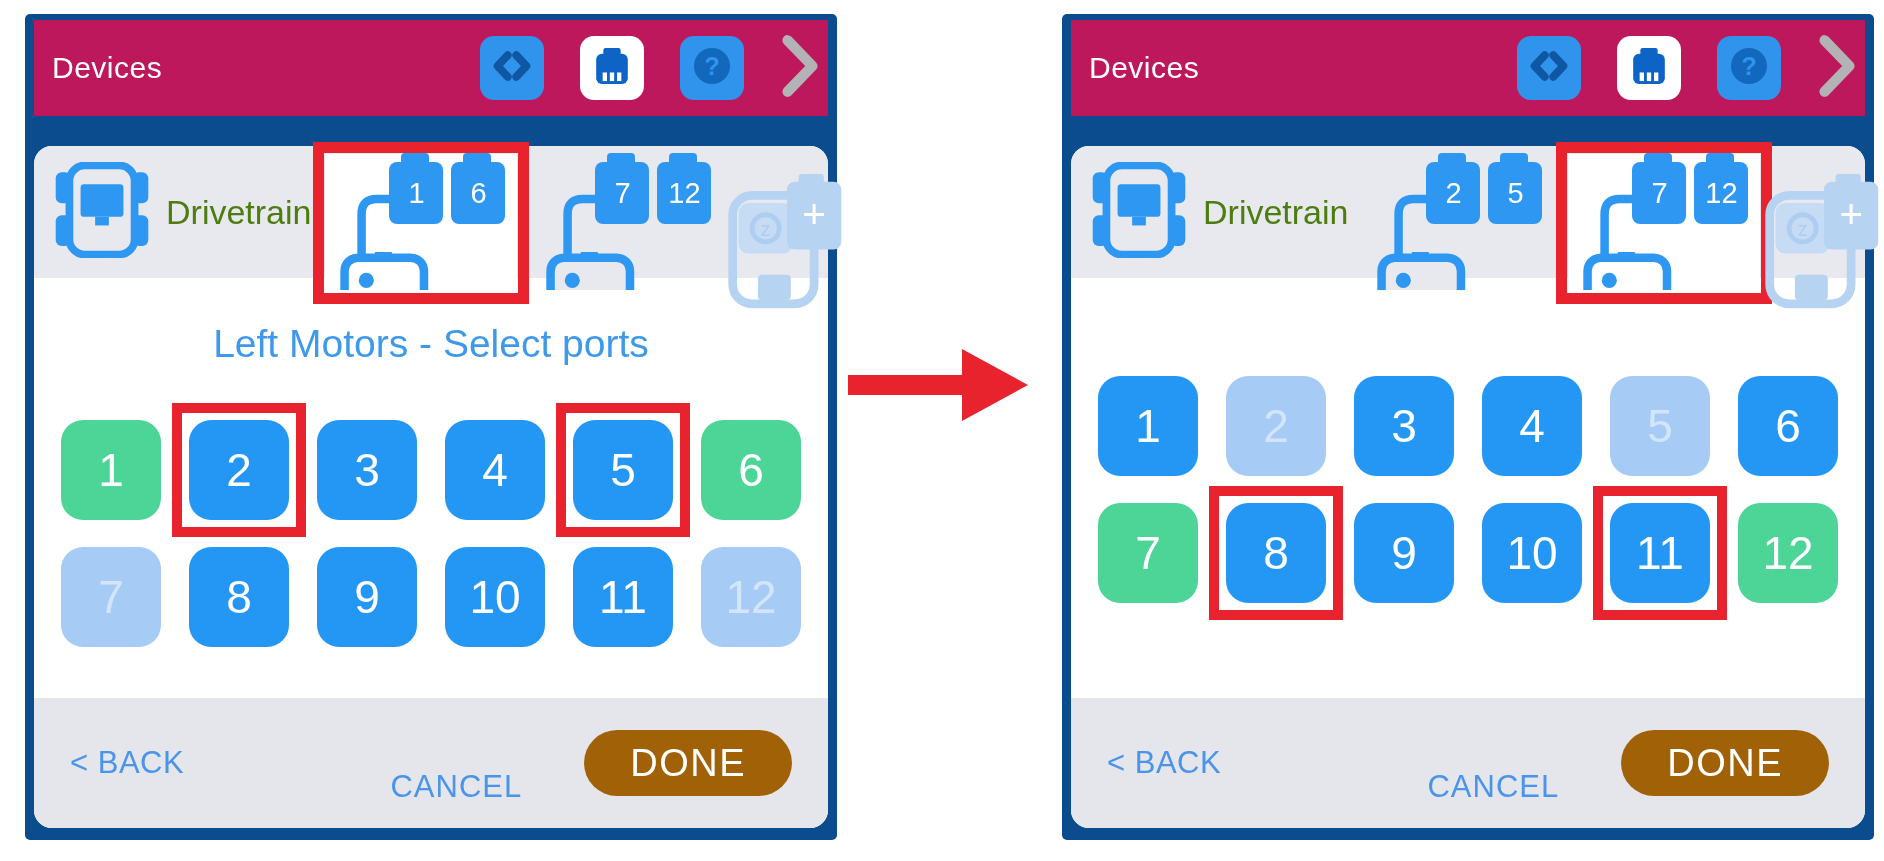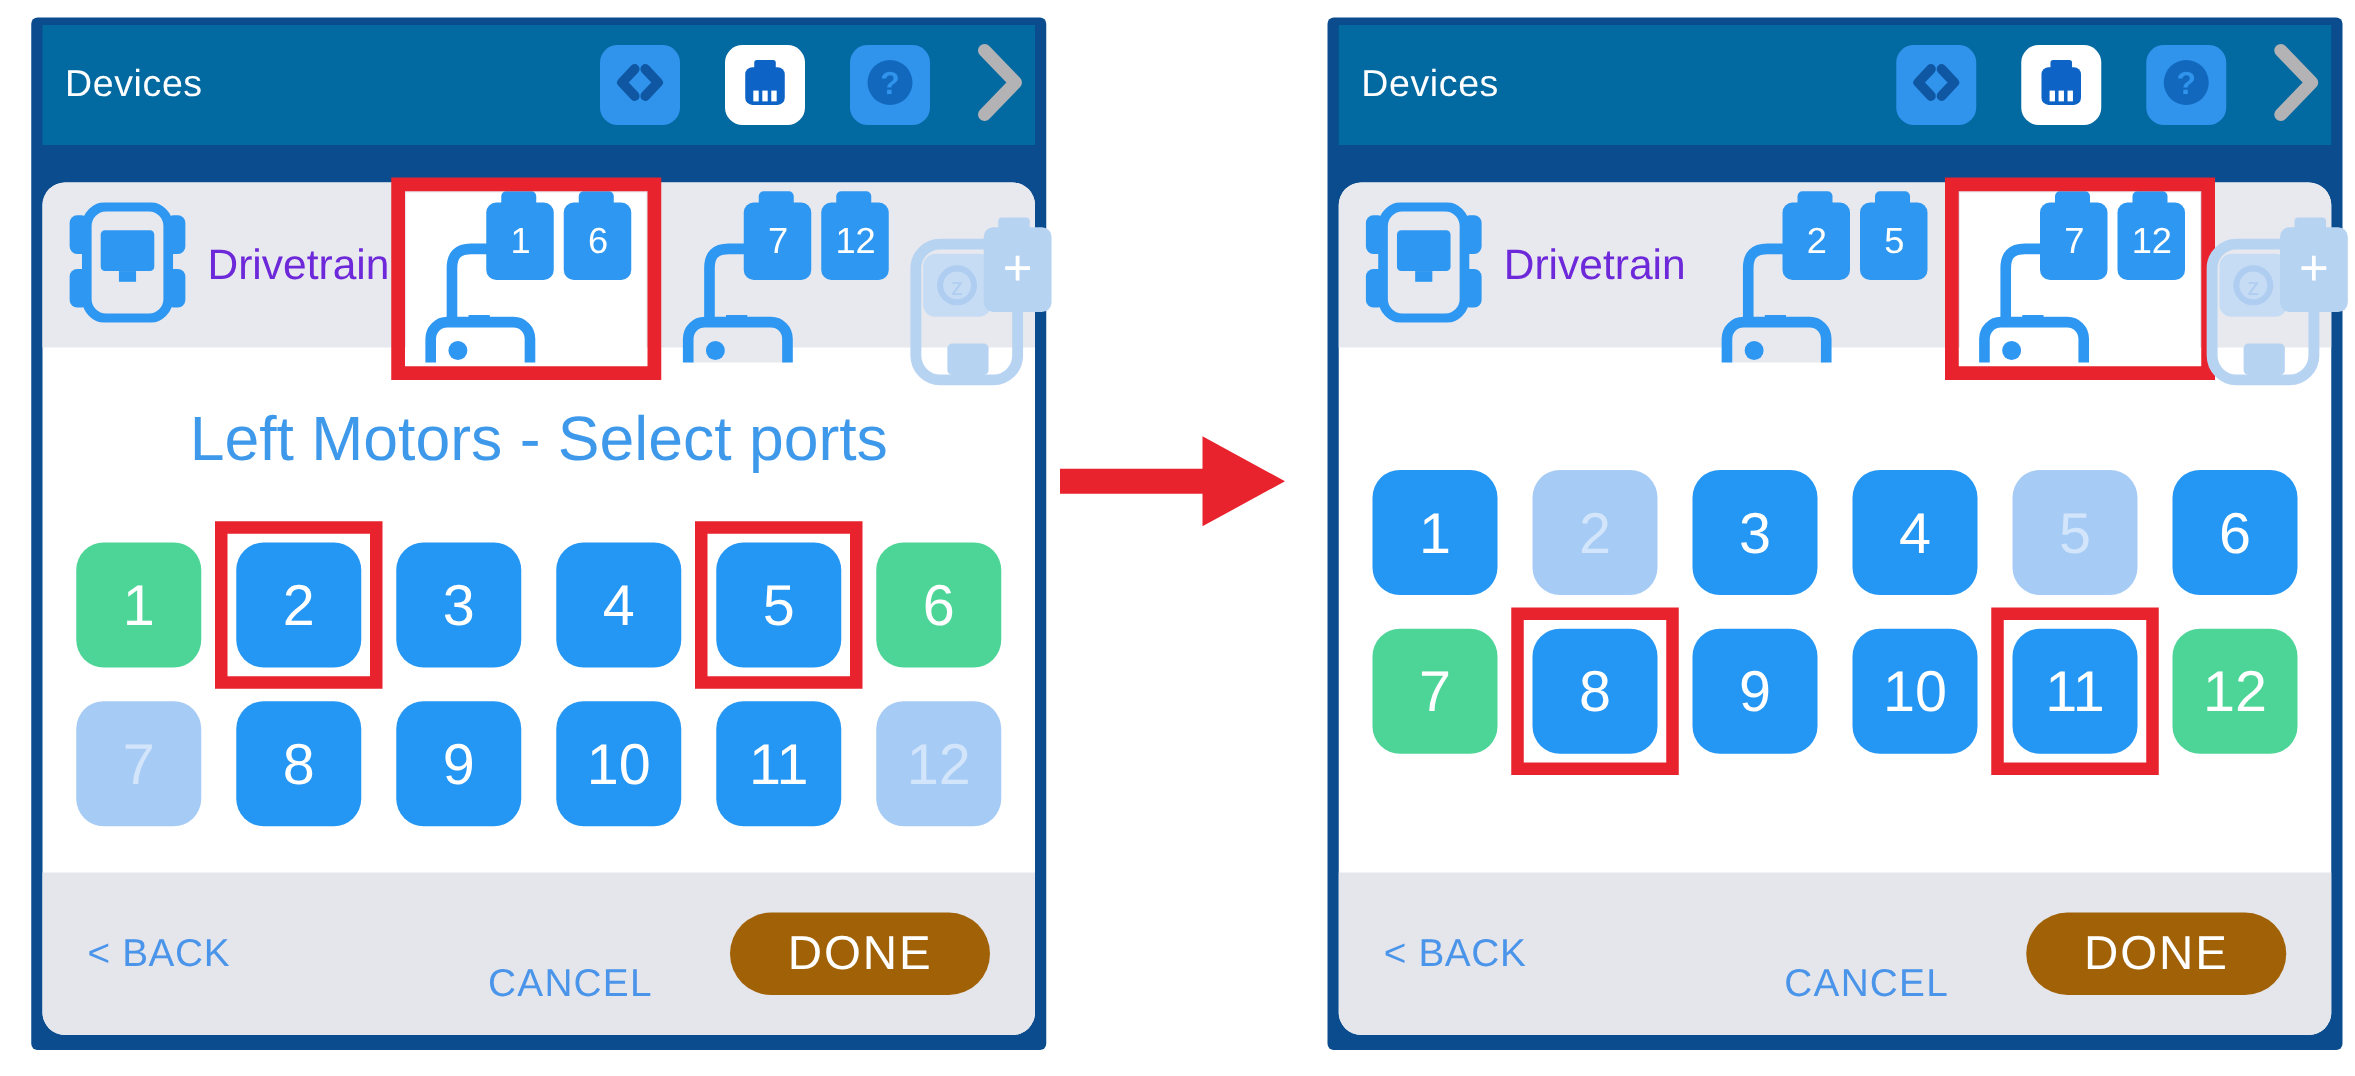--- a/index.html
+++ b/index.html
@@ -2,49 +2,49 @@
 <html><head>
 <meta charset="utf-8">
 <style>
   * { box-sizing: border-box; margin: 0; padding: 0; }
   html,body { width:1884px; height:861px; background:#ffffff; font-family:"Liberation Sans", sans-serif; overflow:hidden; position:relative; }
 
   .panel { position:absolute; top:14px; width:812px; height:826px; background:#0a4c8e; border-radius:5px; padding:6px 9px 12px; display:flex; flex-direction:column; }
   #panel-left { left:25px; }
   #panel-right { left:1062px; }
 
-  .app-header { height:96px; background:#0369a1; display:flex; align-items:center; padding:0 8px 0 18px; flex:none; }
+  .app-header { height:96px; background:#be185d; display:flex; align-items:center; padding:0 8px 0 18px; flex:none; }
   .app-title { color:#fff; font-size:30px; font-weight:500; letter-spacing:.5px; }
   .header-actions { margin-left:auto; display:flex; align-items:center; gap:36px; }
   .hbtn { width:64px; height:64px; border-radius:14px; display:flex; align-items:center; justify-content:center; cursor:pointer; flex:none; }
   .hbtn.lightblue { background:#3093ec; }
   .hbtn.whitebg { background:#ffffff; }
   .chev-btn { width:40px; height:66px; display:flex; align-items:center; justify-content:center; }
 
   .card { margin-top:30px; flex:1; background:#ffffff; border-radius:18px; display:flex; flex-direction:column; }
 
   .device-bar { background:#e8e9ee; border-radius:18px 18px 0 0; height:132px; display:flex; align-items:flex-start; padding:0 12px 0 20px; position:relative; flex:none; }
   .drivetrain-entry { display:flex; align-items:center; gap:16px; height:132px; flex:none; }
-  .drivetrain-label { font-size:34px; color:#6d28d9; white-space:nowrap; }
+  .drivetrain-label { font-size:34px; color:#4d7c0f; white-space:nowrap; }
 
   .device-tab { position:relative; margin-top:8px; margin-left:14px; height:140px; padding:8px 12px 0; flex:none; }
   .device-tab.selected { background:#ffffff; }
   .tab-redbox { position:absolute; inset:-12px -12px -10px; border:11px solid #e8232d; pointer-events:none; }
 
   .motor-group { position:relative; width:168px; height:128px; }
   .motor-svg { position:absolute; left:0; bottom:0; width:104px; height:110px; }
   .pbadge { position:absolute; top:0; width:54px; height:62px; background:#2e97f2; border-radius:8px; color:#fff; display:flex; align-items:center; justify-content:center; font-size:29px; font-weight:500; }
   .pbadge::before { content:""; position:absolute; top:-9px; left:12px; width:28px; height:11px; border-radius:4px 4px 0 0; background:#2e97f2; }
   .pbadge.b1 { left:52px; }
   .pbadge.b2 { left:114px; }
 
   .add-device { margin-left:auto; margin-top:16px; width:126px; height:150px; position:relative; flex:none; }
 
   .content { flex:1; padding-top:44px; text-align:center; }
-  .select-title { font-size:50px; color:#3e99ea; }
+  .select-title { font-size:39px; color:#3e99ea; }
   .port-grid { margin:54px auto 0; width:740px; display:grid; grid-template-columns:repeat(6,100px); gap:27px 28px; }
   .port { position:relative; height:100px; border-radius:22px; display:flex; align-items:center; justify-content:center; font-size:46px; color:#ffffff; cursor:pointer; }
   .port.blue  { background:#2496f3; }
   .port.green { background:#4dd598; }
   .port.dim   { background:#a6cbf4; color:#d3e5fa; }
   .port-redbox { position:absolute; inset:-17px; border:10px solid #e8232d; pointer-events:none; }
 
   .panel-footer { height:130px; background:#e4e6eb; border-radius:0 0 18px 18px; display:flex; align-items:center; padding:0 36px; font-size:31px; color:#4a94ea; flex:none; }
   .back-link { cursor:pointer; letter-spacing:.5px; }
   .cancel-link { margin-left:auto; margin-right:62px; cursor:pointer; letter-spacing:1px;margin-top:48px; }

